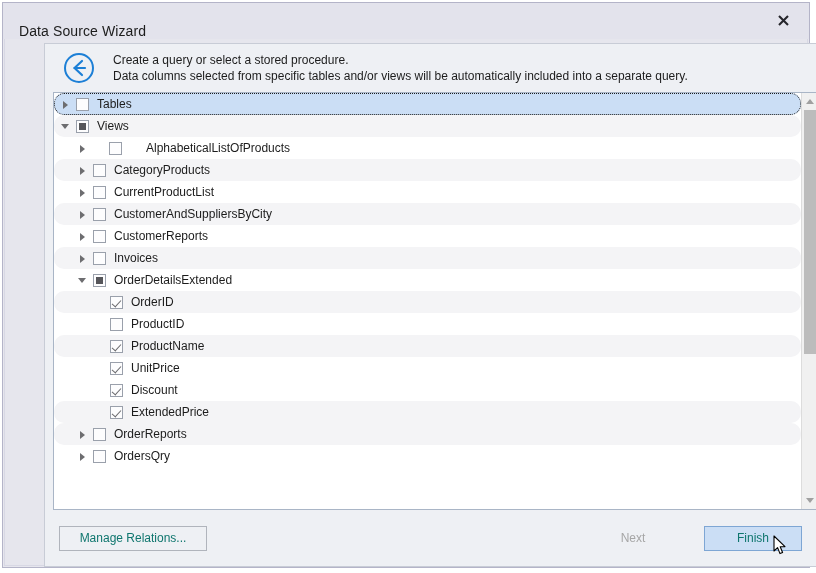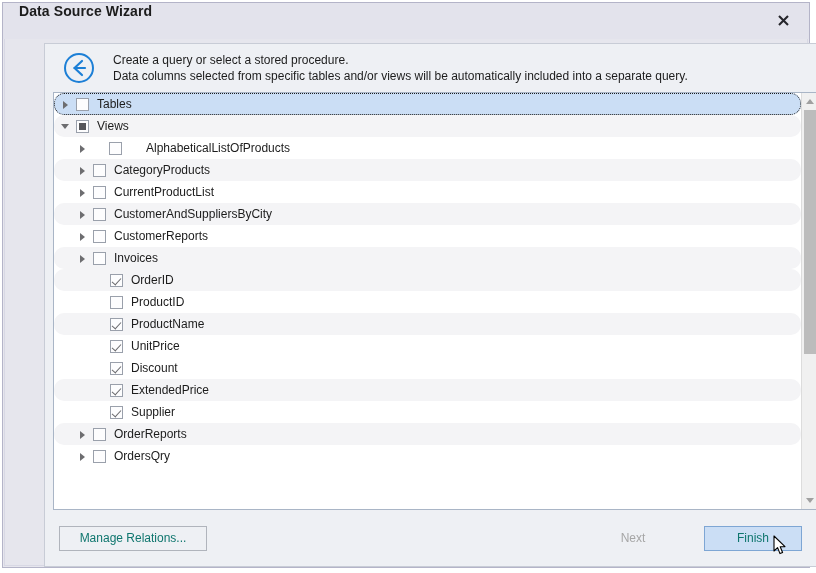--- a/index.html
+++ b/index.html
@@ -37,25 +37,24 @@
     box-sizing: border-box;
     pointer-events: none;
   }
 
   
   .titlebar {
     height: 36px;
     min-height: 36px;
     background: #e3e3ec;
     display: flex;
-    align-items: flex-start;
+    align-items: flex-end;
     position: relative;
     box-sizing: border-box;
     padding: 0 0 0 16px;
-    font-weight: bold;
   }
   .title-text {
     font-size: 14px;
     color: #1c1c1c;
     letter-spacing: 0.1px;
   }
   .close-button {
     position: absolute;
     right: 6px;
     top: 3px;
@@ -376,20 +375,25 @@
           <div class="row" style="padding-left: 23px;">
             <span class="expander collapsed"></span>
             <span class="checkbox "></span>
             <span class="row-label">CustomerReports</span>
           </div>
           <div class="row alt" style="padding-left: 23px;">
             <span class="expander collapsed"></span>
             <span class="checkbox "></span>
             <span class="row-label">Invoices</span>
           </div>
+          <div class="row" style="padding-left: 23px;">
+            <span class="expander expanded"></span>
+            <span class="checkbox partial"></span>
+            <span class="row-label">OrderDetailsExtended</span>
+          </div>
           <div class="row alt" style="padding-left: 40px;">
             <span class="expander none"></span>
             <span class="checkbox checked"></span>
             <span class="row-label">OrderID</span>
           </div>
           <div class="row" style="padding-left: 40px;">
             <span class="expander none"></span>
             <span class="checkbox "></span>
             <span class="row-label">ProductID</span>
           </div>
@@ -405,25 +409,20 @@
           </div>
           <div class="row" style="padding-left: 40px;">
             <span class="expander none"></span>
             <span class="checkbox checked"></span>
             <span class="row-label">Discount</span>
           </div>
           <div class="row alt" style="padding-left: 40px;">
             <span class="expander none"></span>
             <span class="checkbox checked"></span>
             <span class="row-label">ExtendedPrice</span>
-          </div>
-          <div class="row" style="padding-left: 40px;">
-            <span class="expander none"></span>
-            <span class="checkbox checked"></span>
-            <span class="row-label">Supplier</span>
           </div>
           <div class="row alt" style="padding-left: 23px;">
             <span class="expander collapsed"></span>
             <span class="checkbox "></span>
             <span class="row-label">OrderReports</span>
           </div>
           <div class="row" style="padding-left: 23px;">
             <span class="expander collapsed"></span>
             <span class="checkbox "></span>
             <span class="row-label">OrdersQry</span>

